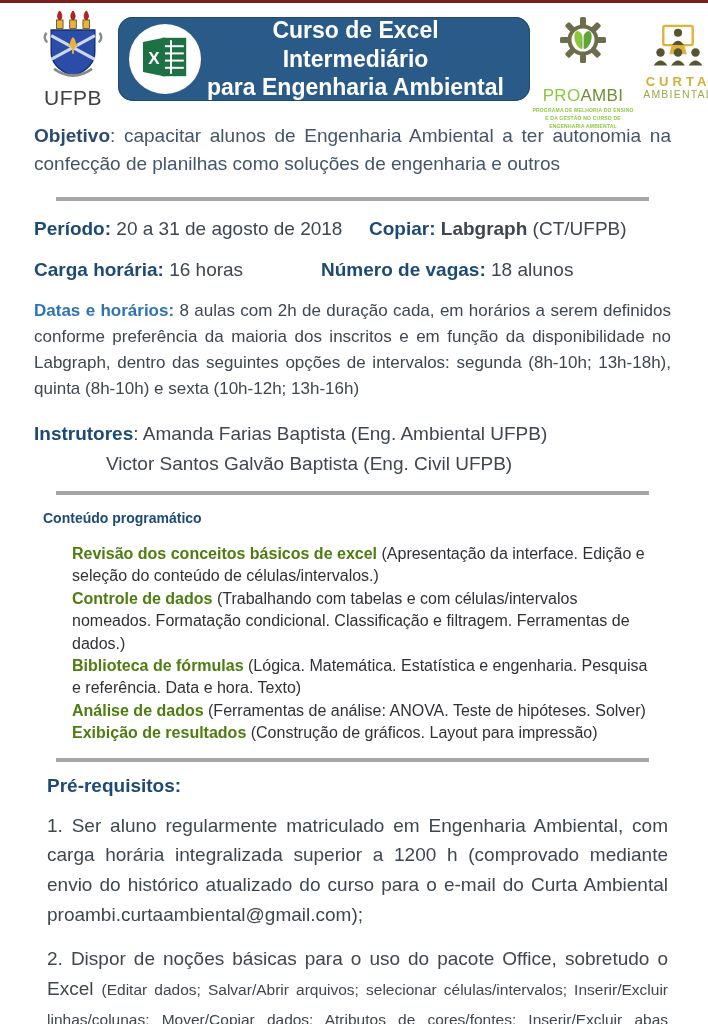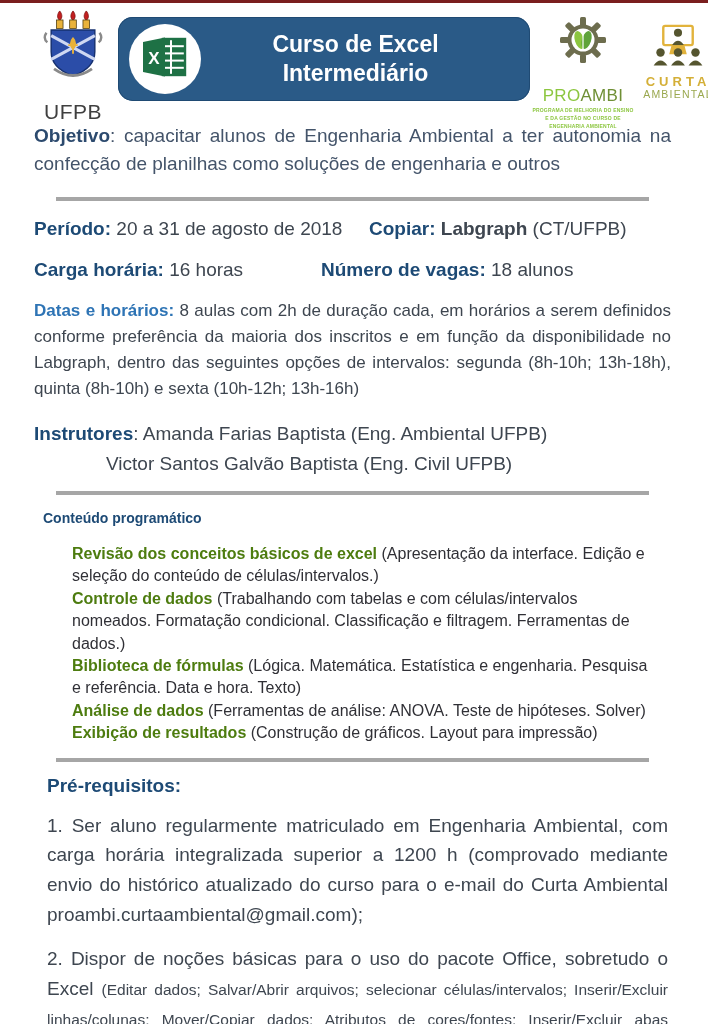--- a/index.html
+++ b/index.html
@@ -5,21 +5,21 @@
   html,body{margin:0;padding:0;}
   body{
     width:708px;height:1024px;background:#ffffff;position:relative;overflow:hidden;
     font-family:"Liberation Sans", sans-serif;
   }
   .top-line{height:3px;width:100%;background:#7a1e1e;}
   
   .header{display:flex;align-items:flex-start;padding:5px 4px 0 28px;height:106px;box-sizing:border-box;}
   .ufpb-block{width:90px;text-align:center;flex:none;}
   .ufpb-block svg{display:block;margin:2px auto 0;}
-  .ufpb-label{font-size:21px;color:#3f3f3f;letter-spacing:.5px;line-height:1;margin-top:17px;}
+  .ufpb-label{font-size:21px;color:#3f3f3f;letter-spacing:.5px;line-height:1;margin-top:3px;}
   .banner{flex:none;width:412px;height:84px;background:#2a5a87;border-radius:15px;margin-top:9px;
           display:flex;align-items:center;box-shadow:0 0 0 1px #1f4a73 inset;}
   .excel-circle{width:72px;height:70px;background:#fff;border-radius:50%;flex:none;margin-left:11px;
                 display:flex;align-items:center;justify-content:center;}
   .banner-title{flex:1;text-align:center;color:#ffffff;font-weight:bold;font-size:23px;line-height:1.25;padding-right:20px;}
   .proambi-block{width:106px;flex:none;text-align:center;margin-top:8px;}
   .proambi-name{font-size:17px;font-weight:normal;letter-spacing:.3px;line-height:1;margin-top:19px;}
   .proambi-name .pro{color:#8cc63f;}
   .proambi-name .ambi{color:#6f8f35;}
   .proambi-sub{font-size:5px;font-weight:bold;color:#8cc63f;line-height:1.6;letter-spacing:.2px;margin-top:2px;}
@@ -95,20 +95,21 @@
           </g>
           <rect x="21" y="3" width="22" height="36" fill="none" stroke="#1e7145" stroke-width="2.4"></rect>
 
           <polygon points="1,6 23,1.5 23,40.5 1,36" fill="#1e7145"></polygon>
           <text x="12" y="27.5" text-anchor="middle" font-family="Liberation Sans, sans-serif" font-size="17" font-weight="bold" fill="#ffffff">X</text>
         </svg>
       </span>
     </div>
     <div class="banner-title">
       <div>Curso de Excel Intermediário</div>
+      <div>para Engenharia Ambiental</div>
     </div>
   </div>
 
   <div class="proambi-block">
     <span>
       <svg width="48" height="48" viewBox="0 0 48 48">
         <g fill="#6d6d4e">
           <rect x="21" y="1" width="6" height="9" rx="1.5"></rect>
           <rect x="21" y="38" width="6" height="9" rx="1.5"></rect>
           <rect x="1" y="21" width="9" height="6" rx="1.5"></rect>

